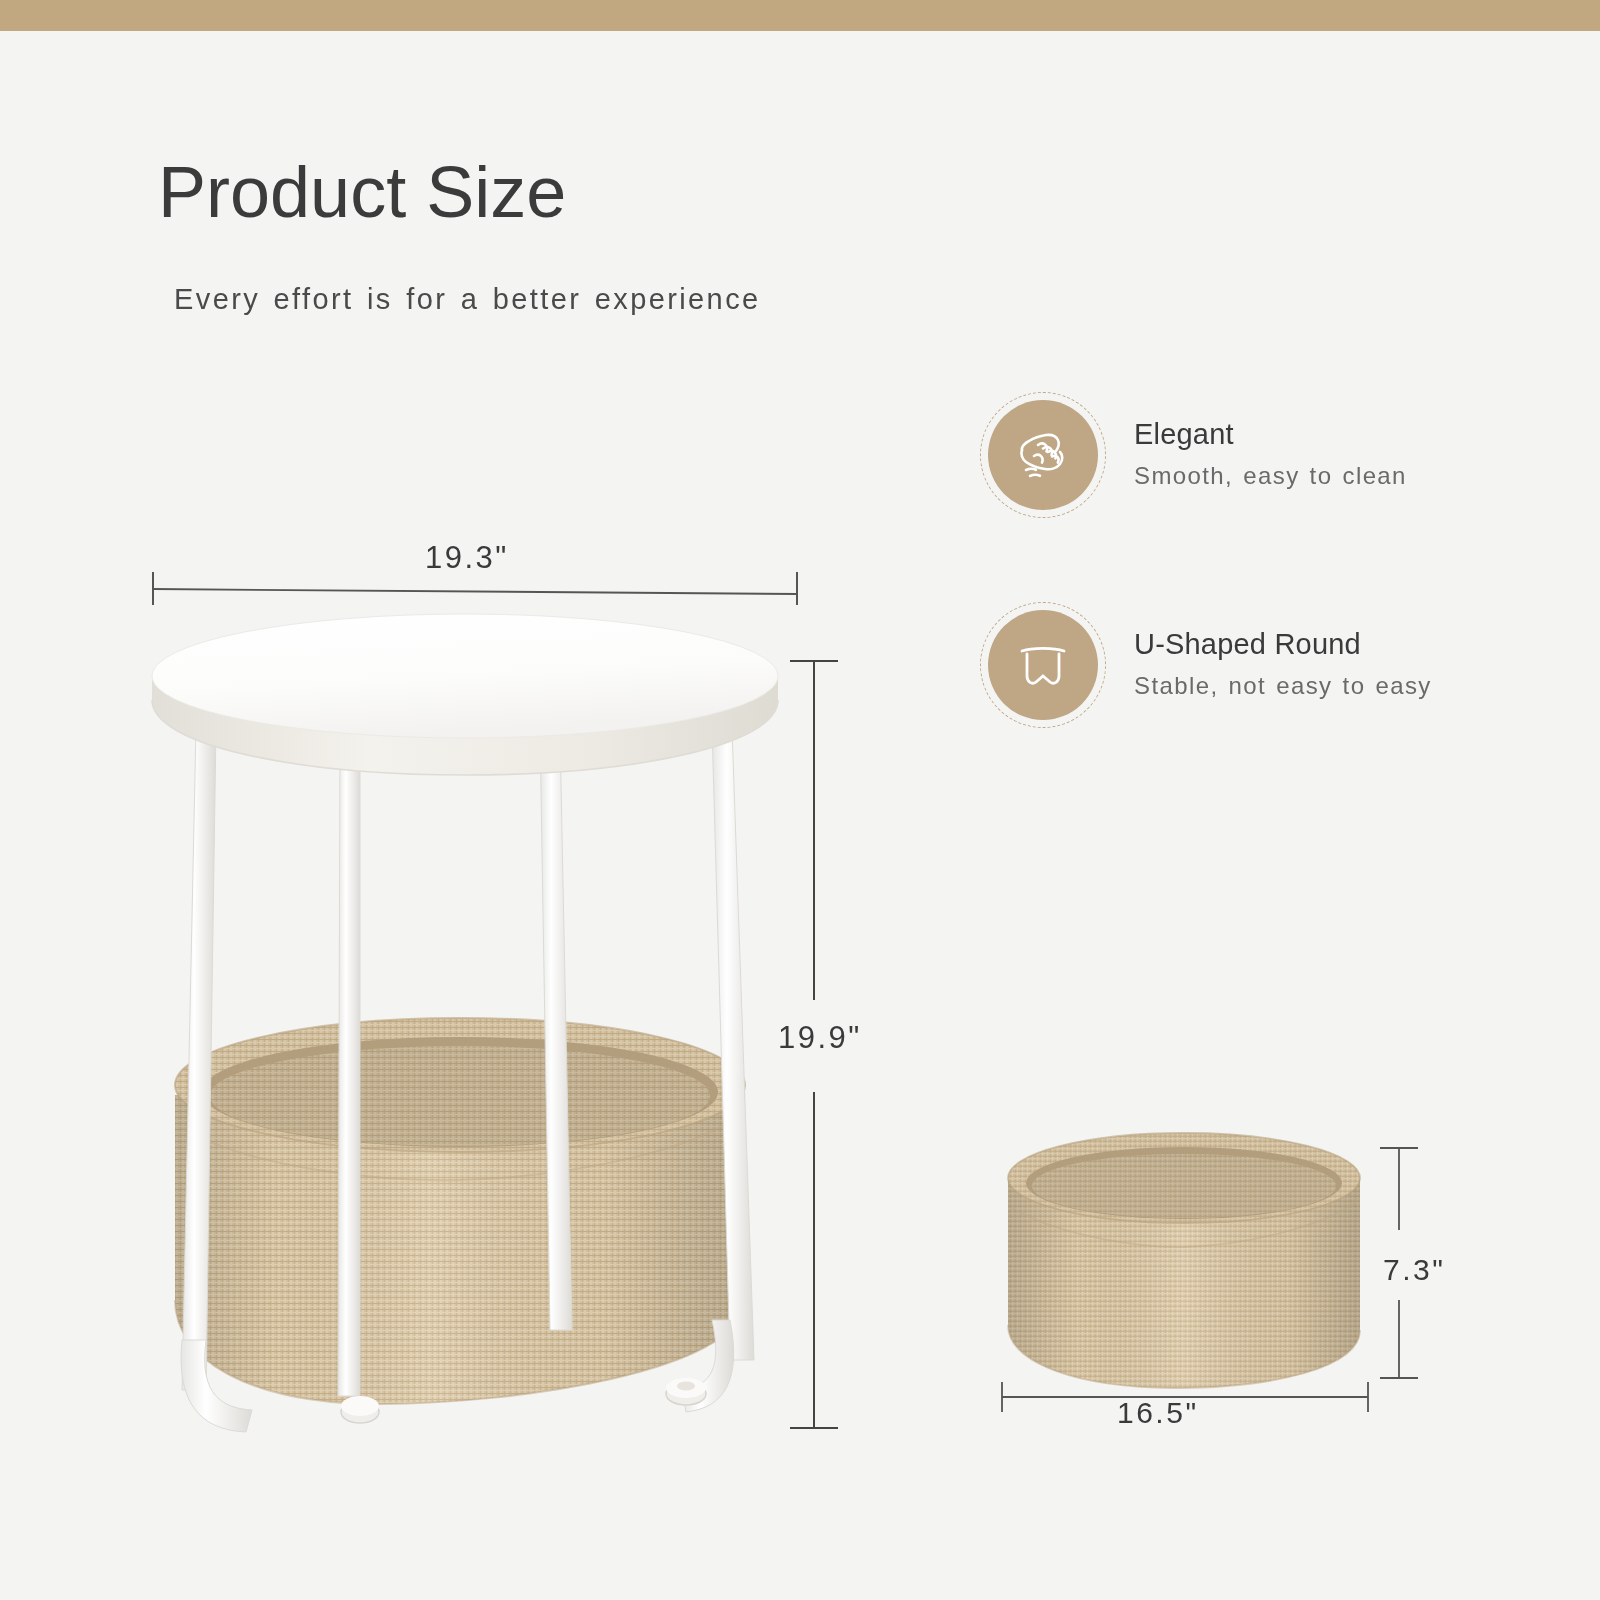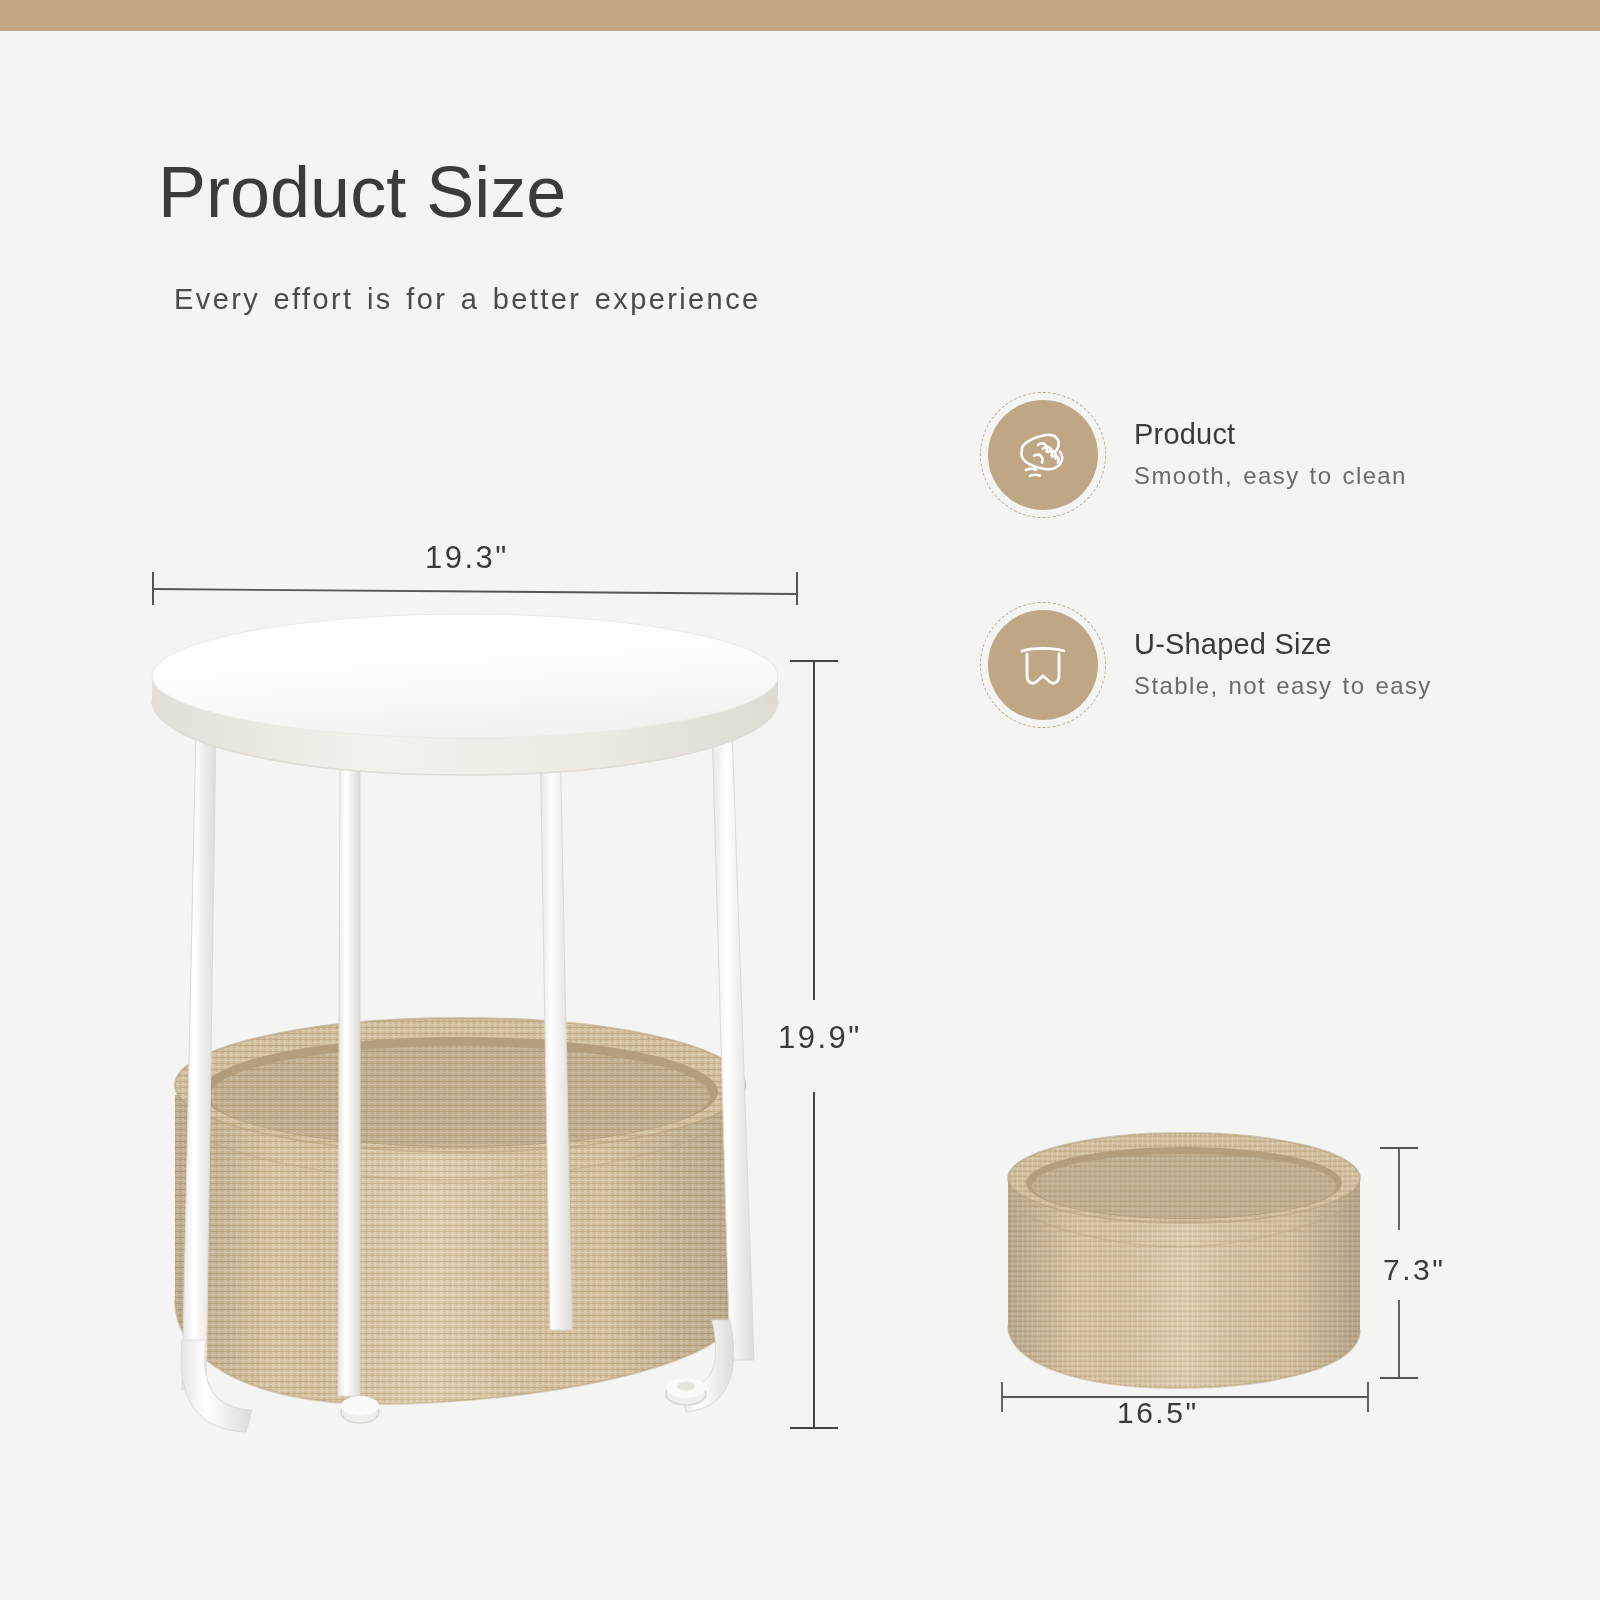--- a/index.html
+++ b/index.html
@@ -164,39 +164,39 @@
           <path d="M35 28.5 C37 27 40 26.6 42 28 C44 29.5 44.5 32.6 43.5 35"></path>
           <path d="M40 32 C42 30.8 44.5 30.6 46.2 32 C48 33.5 48.4 36.2 47.4 38.4"></path>
           <path d="M44 36.5 C45.8 35.6 48 35.6 49.4 37 C50.8 38.5 50.8 40.8 49.8 42.6"></path>
           <path d="M26 36 C28 34.6 30.8 34.4 32.6 35.8 C34.4 37.2 35 40 34 42.6"></path>
           <path d="M18 50 C21 48.6 25 48.4 28 49.8"></path>
           <path d="M22 56 C25 54.6 29 54.4 32 55.8"></path>
         </svg>
       </div>
     </div>
     <div class="feature-text">
-      <div class="feature-title">Product</div>
+      <div class="feature-title">Elegant</div>
       <div class="feature-desc">Smooth,  easy  to  clean</div>
     </div>
   </div>
 
 
   <div class="feature-row">
     <div class="feature-icon-wrap">
       <div class="dashed-ring"></div>
       <div class="icon-disc">
         <svg width="66" height="66" viewBox="0 0 66 66" fill="none" stroke="#ffffff" stroke-width="2.8" stroke-linecap="round" stroke-linejoin="round">
           <path d="M12 19 C22 15.5 44 15.5 54 19"></path>
           <path d="M17 22 L17 44 C17 50 22 53 26 50 L33 44"></path>
           <path d="M49 22 L49 44 C49 50 44 53 40 50 L33 44"></path>
         </svg>
       </div>
     </div>
     <div class="feature-text">
-      <div class="feature-title">U-Shaped Size</div>
+      <div class="feature-title">U-Shaped Round</div>
       <div class="feature-desc">Stable,  not  easy  to  easy</div>
     </div>
   </div>
 
 </div>
 
 <div class="table-scene">
   <svg width="900" height="1600" viewBox="0 0 900 1600">
     <defs>
 

